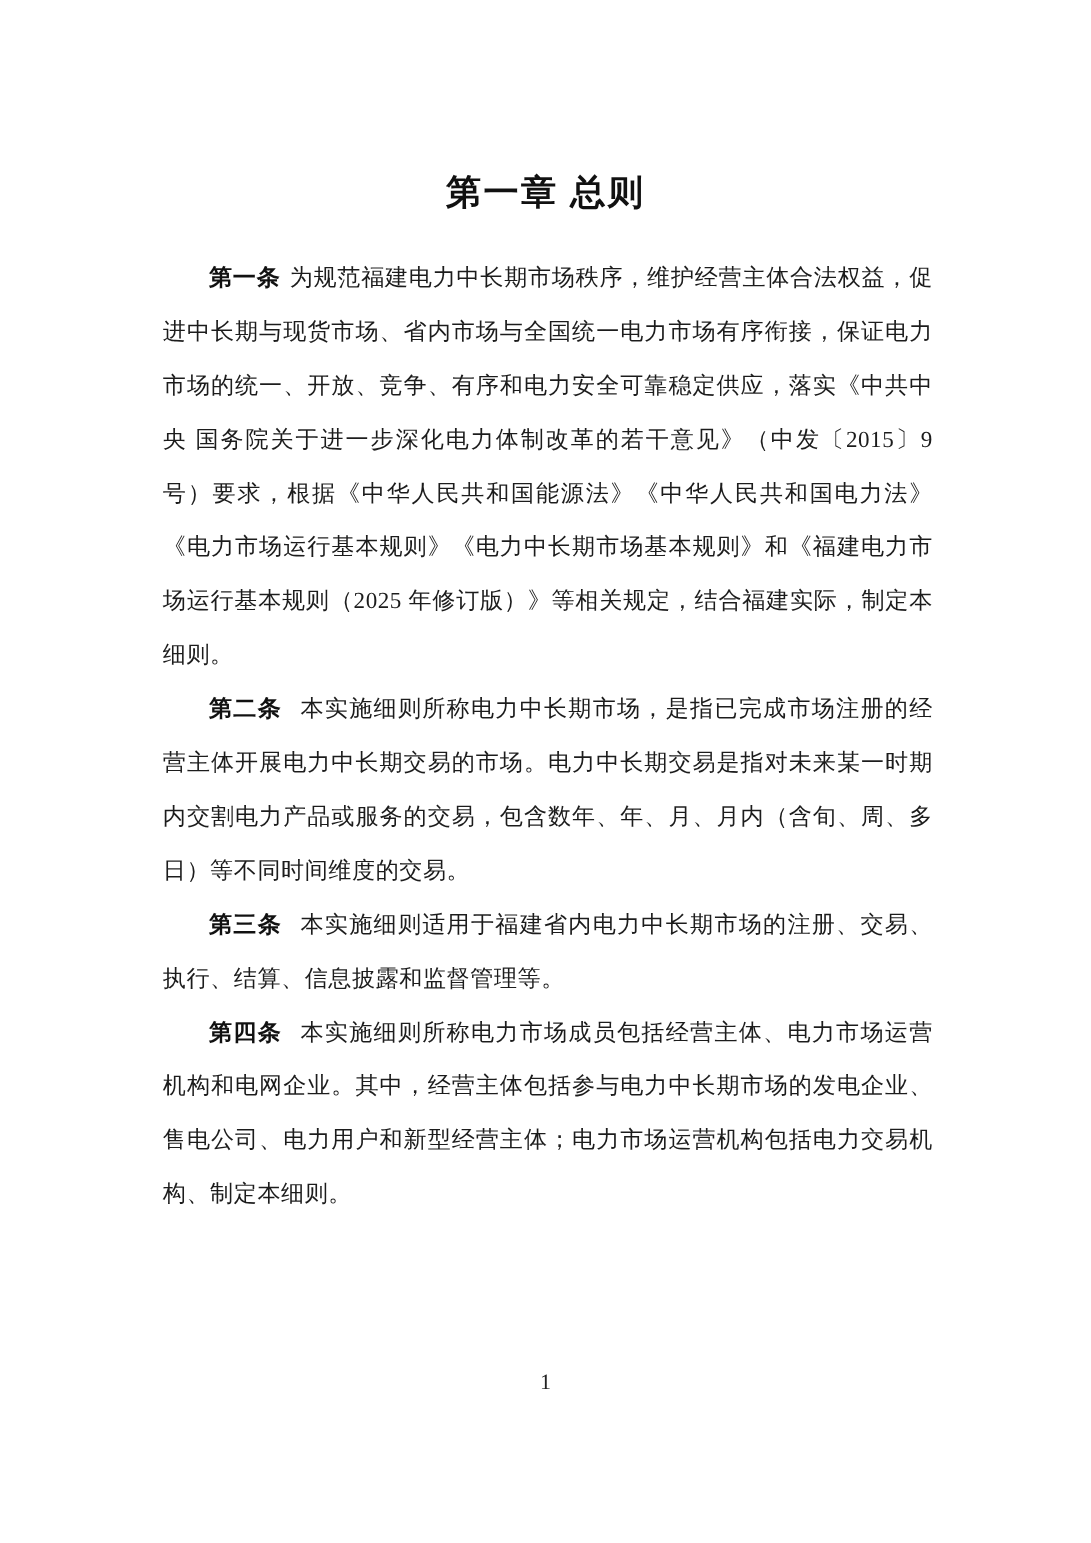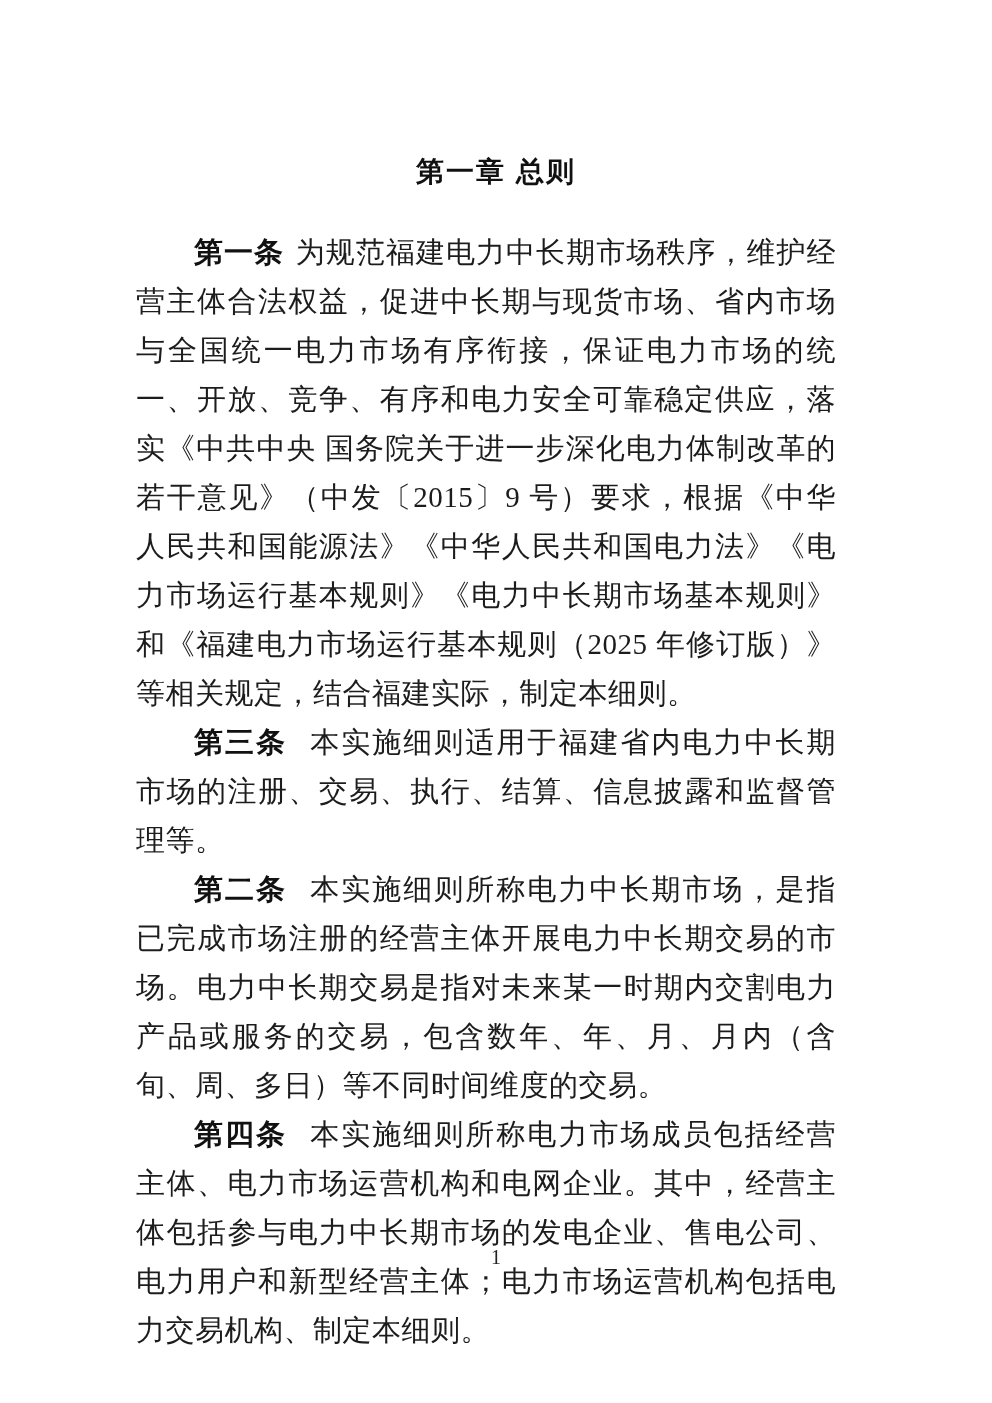--- a/index.html
+++ b/index.html
@@ -18,30 +18,30 @@
   }
   .chapter-title {
     position: absolute;
     top: 153px;
     left: 0;
     width: 100%;
     margin: 0;
     text-align: center;
     font-family: "Liberation Sans", "DejaVu Sans", sans-serif;
     font-weight: 700;
-    font-size: 28px;
+    font-size: 32px;
     letter-spacing: 2px;
     color: #111111;
   }
   .doc-body {
     position: absolute;
-    left: 136px;
+    left: 148px;
     top: 228px;
     width: 700px;
-    font-size: 29px;
+    font-size: 21px;
     line-height: 49px;
     text-align: justify;
     text-justify: inter-character;
     letter-spacing: 0.5px;
   }
   .para {
     margin: 0;
     text-indent: 2em;
   }
   .article-label {
@@ -66,23 +66,23 @@
 <body>
 
 <div class="page">
 
   <h1 class="chapter-title">第一章 总则</h1>
 
   <div class="doc-body">
 
     <p class="para"><b class="article-label first">第一条</b><span>为规范福建电力中长期市场秩序，维护经营主体合法权益，促进中长期与现货市场、省内市场与全国统一电力市场有序衔接，保证电力市场的统一、开放、竞争、有序和电力安全可靠稳定供应，落实《中共中央 国务院关于进一步深化电力体制改革的若干意见》（中发〔2015〕9 号）要求，根据《中华人民共和国能源法》《中华人民共和国电力法》《电力市场运行基本规则》《电力中长期市场基本规则》和《福建电力市场运行基本规则（2025 年修订版）》等相关规定，结合福建实际，制定本细则。</span></p>
 
+    <p class="para"><b class="article-label">第二条</b><span>本实施细则所称电力中长期市场，是指已完成市场注册的经营主体开展电力中长期交易的市场。电力中长期交易是指对未来某一时期内交割电力产品或服务的交易，包含数年、年、月、月内（含旬、周、多日）等不同时间维度的交易。</span></p>
+
     <p class="para"><b class="article-label">第三条</b><span>本实施细则适用于福建省内电力中长期市场的注册、交易、执行、结算、信息披露和监督管理等。</span></p>
-
-    <p class="para"><b class="article-label">第二条</b><span>本实施细则所称电力中长期市场，是指已完成市场注册的经营主体开展电力中长期交易的市场。电力中长期交易是指对未来某一时期内交割电力产品或服务的交易，包含数年、年、月、月内（含旬、周、多日）等不同时间维度的交易。</span></p>
 
     <p class="para"><b class="article-label">第四条</b><span>本实施细则所称电力市场成员包括经营主体、电力市场运营机构和电网企业。其中，经营主体包括参与电力中长期市场的发电企业、售电公司、电力用户和新型经营主体；电力市场运营机构包括电力交易机构、制定本细则。</span></p>
 
   </div>
 
   <div class="page-number">1</div>
 
 </div>
 
 </body></html>

